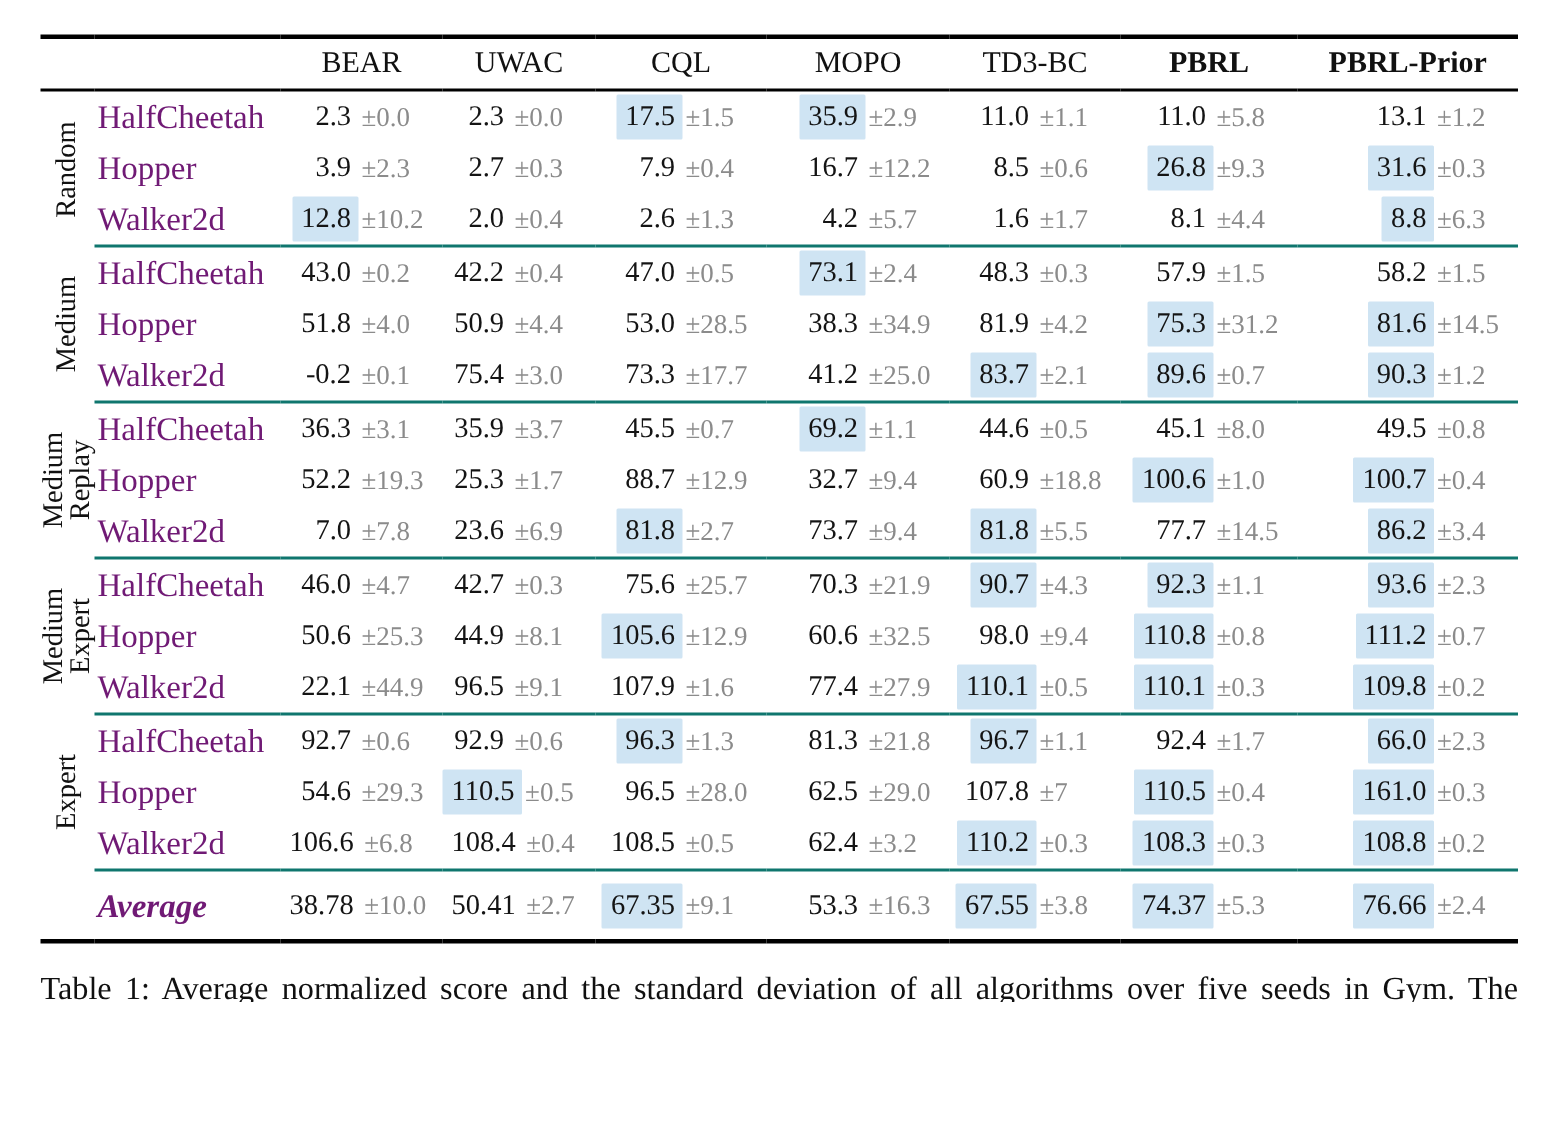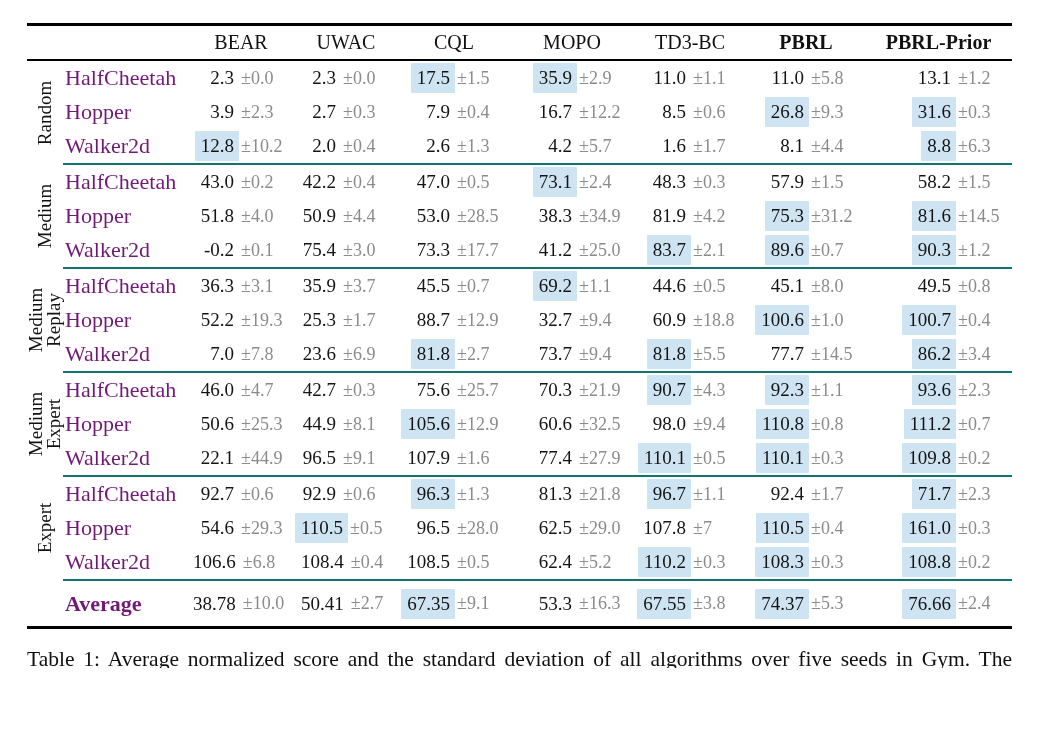--- a/index.html
+++ b/index.html
@@ -18,21 +18,21 @@
   }
   thead th.bold{font-weight:bold;}
   tbody td{height:34px;padding:0;vertical-align:middle;}
   td.group-cell{position:relative;width:36px;}
   .rot{
     position:absolute;top:50%;left:50%;
     transform:translate(-50%,-50%) rotate(-90deg);
     white-space:nowrap;text-align:center;font-size:19px;line-height:18px;color:#111;
   }
   td.env{font-size:22px;text-align:left;padding-left:2px;color:#701a75;}
-  td.env.bold{font-weight:bold;}
+  td.env.bold{font-weight:bold;font-style:italic;}
   td.num{padding-right:6px;}
   .cellwrap{display:flex;align-items:center;justify-content:flex-end;}
   .val{
     display:inline-block;text-align:right;font-size:19px;color:#141414;
     padding:4px 5px 4px 6px;border-radius:1px;
   }
   .val.hl{background:var(--hl,#cfe4f3);}
   .std{display:inline-block;width:48px;text-align:left;margin-left:2px;font-size:18px;color:#8b8b8b;}
   tr.group-end td{border-bottom:2px solid #0f766e;}
   tr.avg-row td{height:45px;}
@@ -681,21 +681,21 @@
             </div>
           </td>
           <td class="num">
             <div class="cellwrap">
               <span class="val">92.4</span>
               <span class="std">±1.7</span>
             </div>
           </td>
           <td class="num">
             <div class="cellwrap">
-              <span class="val hl">71.7</span>
+              <span class="val hl">66.0</span>
               <span class="std">±2.3</span>
             </div>
           </td>
         </tr>
         <tr>
           <td class="env">Hopper</td>
           <td class="num">
             <div class="cellwrap">
               <span class="val">54.6</span>
               <span class="std">±29.3</span>
@@ -754,21 +754,21 @@
           </td>
           <td class="num">
             <div class="cellwrap">
               <span class="val">108.5</span>
               <span class="std">±0.5</span>
             </div>
           </td>
           <td class="num">
             <div class="cellwrap">
               <span class="val">62.4</span>
-              <span class="std">±5.2</span>
+              <span class="std">±3.2</span>
             </div>
           </td>
           <td class="num">
             <div class="cellwrap">
               <span class="val hl">110.2</span>
               <span class="std">±0.3</span>
             </div>
           </td>
           <td class="num">
             <div class="cellwrap">

